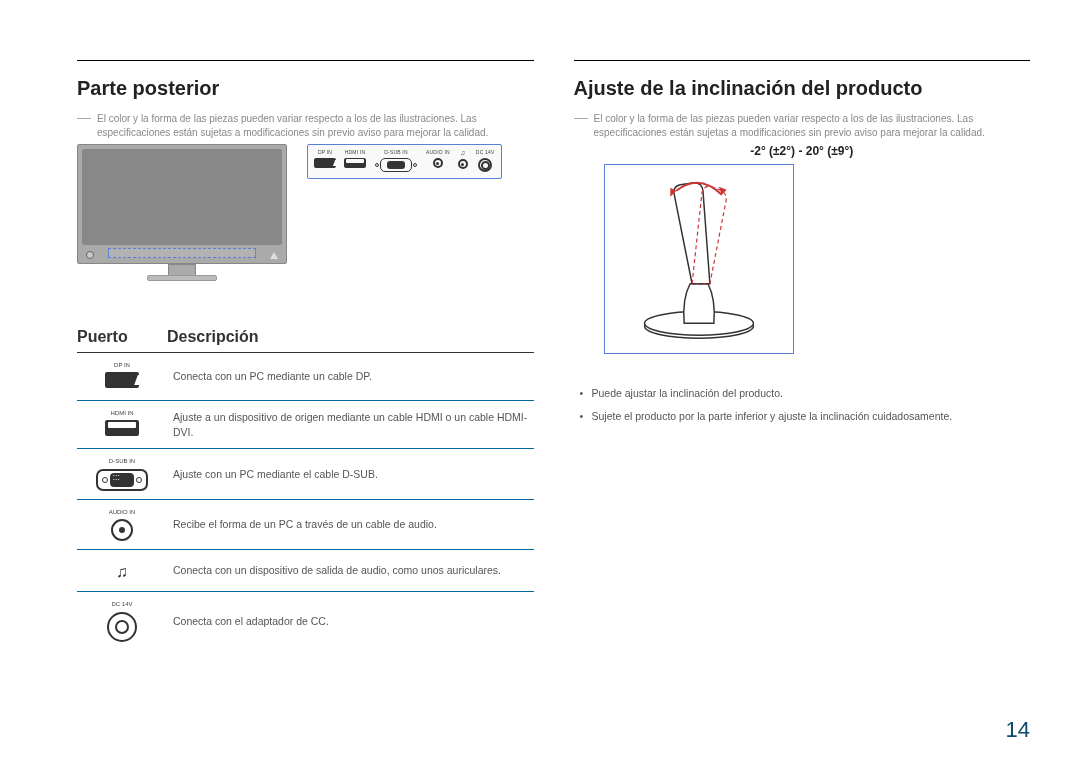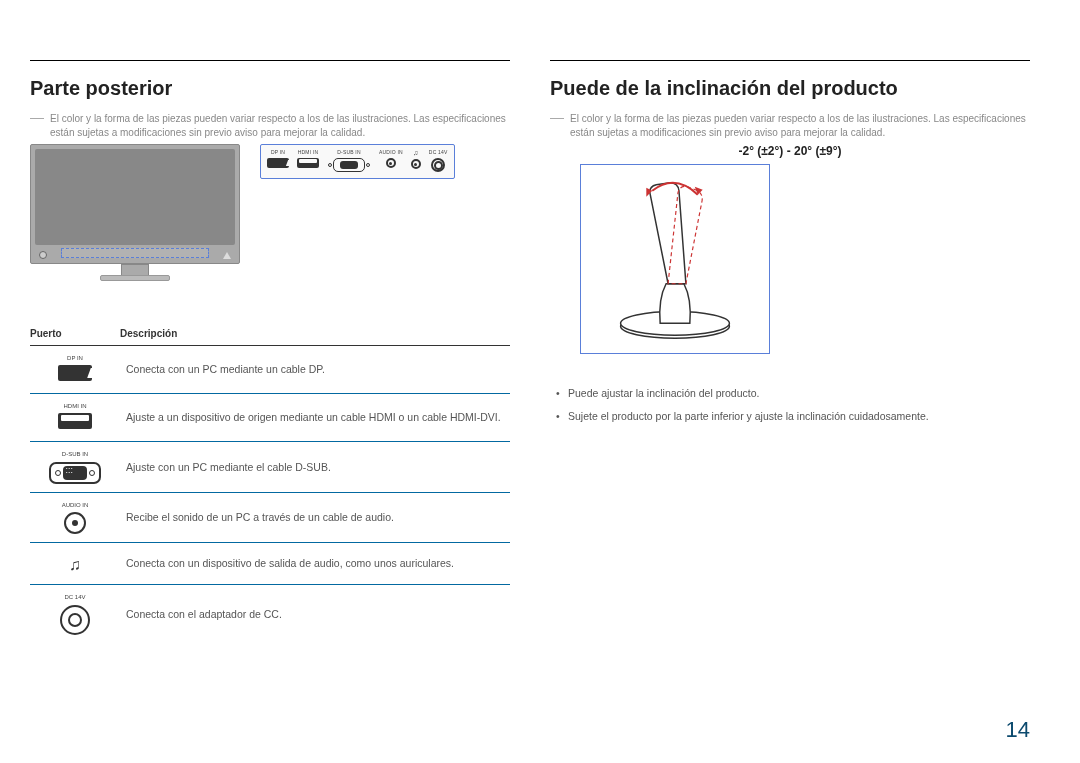--- a/index.html
+++ b/index.html
@@ -6,21 +6,21 @@
   body {
     width: 1080px;
     height: 763px;
     font-family: "Segoe UI", Arial, sans-serif;
     color: #333;
     background: #fff;
     position: relative;
   }
   .page {
     display: flex;
-    padding: 60px 50px 0 30px;
+    padding: 60px 50px 0 77px;
     gap: 40px;
   }
   .col {
     flex: 1;
     min-width: 0;
   }
   .hr-top {
     border: none;
     border-top: 1.2px solid #000;
     margin-bottom: 16px;
@@ -160,21 +160,21 @@
 
   
   table.ports {
     width: 100%;
     border-collapse: collapse;
     font-size: 10.5px;
   }
   table.ports th {
     text-align: left;
     font-weight: 600;
-    font-size: 10px;
+    font-size: 16px;
     padding: 4px 0 6px 0;
     border-bottom: 1px solid #333;
   }
   table.ports td {
     vertical-align: middle;
     padding: 8px 6px;
     border-bottom: 1px solid #0369a1;
     color:#555;
     line-height:1.4;
   }
@@ -325,39 +325,39 @@
                   <span class="inn"></span>
                   <span class="scr"></span>
                 </span>
               </span></td>
           <td>Ajuste con un PC mediante el cable D-SUB.</td>
         </tr>
         <tr>
           <td class="pcol"><span class="plab">AUDIO IN</span><span class="port-big">
                 <span class="jack-big"></span>
               </span></td>
-          <td>Recibe el sonido de un PC a través de un cable de audio.</td>
+          <td>Recibe el forma de un PC a través de un cable de audio.</td>
         </tr>
         <tr>
           <td class="pcol"><span class="plab"></span><span class="port-big head-big">♫</span></td>
           <td>Conecta con un dispositivo de salida de audio, como unos auriculares.</td>
         </tr>
         <tr>
           <td class="pcol"><span class="plab">DC 14V</span><span class="port-big">
                 <span class="dc-big"></span>
               </span></td>
           <td>Conecta con el adaptador de CC.</td>
         </tr>
       </tbody>
     </table>
   </div>
 
   <div class="col">
     <hr class="hr-top">
-    <h2>Puede de la inclinación del producto</h2>
+    <h2>Ajuste de la inclinación del producto</h2>
     <div class="note-row">
       <div class="note-dash"></div>
       <div>El color y la forma de las piezas pueden variar respecto a los de las ilustraciones. Las especificaciones están sujetas a modificaciones sin previo aviso para mejorar la calidad.</div>
     </div>
 
     <div class="tilt-label">-2° (±2°) - 20° (±9°)</div>
     <div class="tilt-box">
       <svg class="tilt-svg" viewBox="0 0 190 190">
 
         <ellipse cx="95" cy="163" rx="55" ry="12" fill="none" stroke="#333" stroke-width="1.5"></ellipse>

